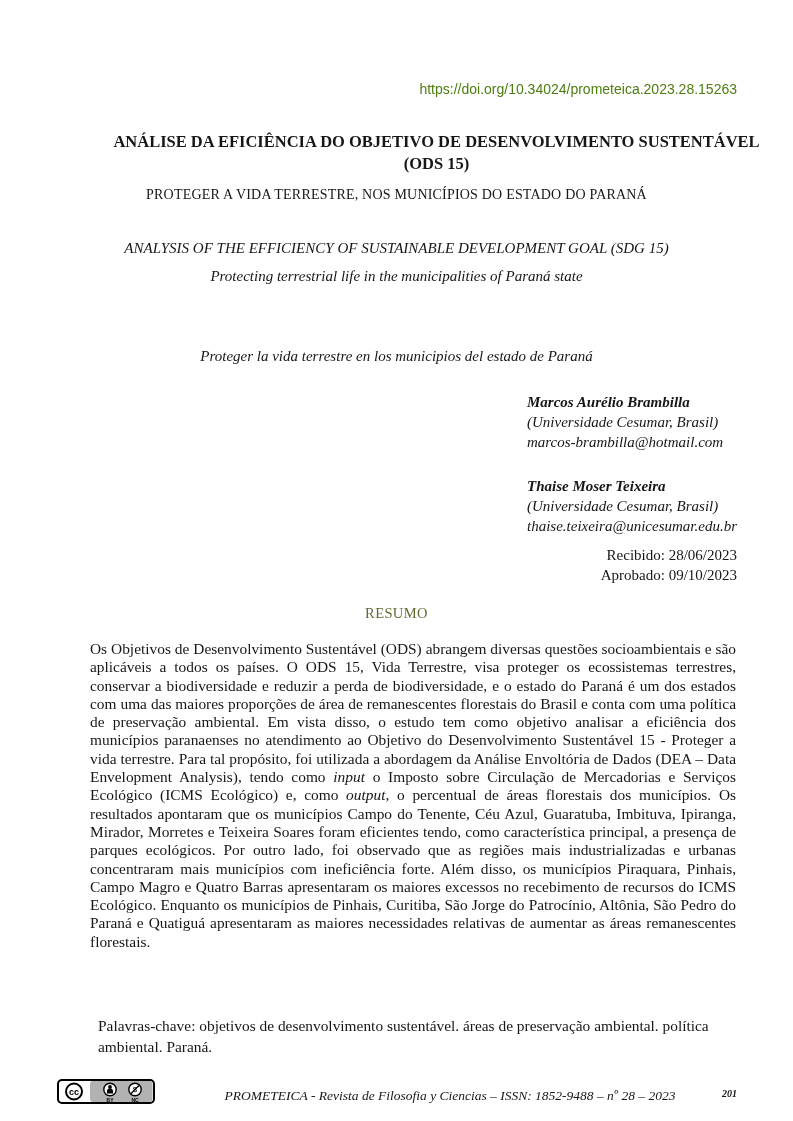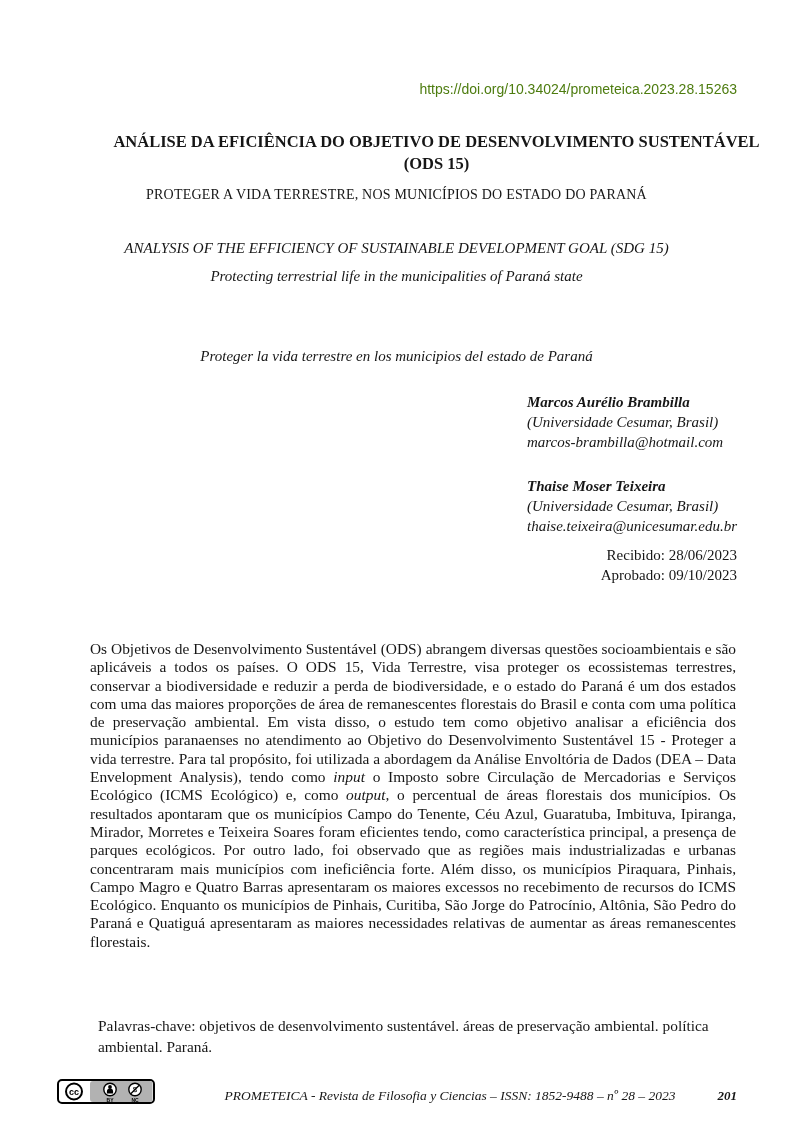--- a/index.html
+++ b/index.html
@@ -130,21 +130,21 @@
     text-align: center;
     font-size: 13.5px;
     font-weight: normal;
     font-style: italic;
     white-space: nowrap;
   }
   .footer-page {
     position: absolute;
     top: 1088px;
     right: 56px;
-    font-size: 13px;
+    font-size: 10px;
     font-weight: bold;
     font-style: italic;
   }
 </style>
 </head>
 <body>
 
 <div class="page">
 
   <div class="doi">https://doi.org/10.34024/prometeica.2023.28.15263</div>
@@ -168,20 +168,21 @@
       <div class="author-affiliation">(Universidade Cesumar, Brasil)</div>
       <div class="author-email">thaise.teixeira@unicesumar.edu.br</div>
     </div>
   </div>
 
   <div class="dates">
     <div>Recibido: 28/06/2023</div>
     <div>Aprobado: 09/10/2023</div>
   </div>
 
+  <div class="center-col resumo-heading" style="color: rgb(95, 106, 51);">RESUMO</div>
 
   <p class="abstract"><span>Os Objetivos de Desenvolvimento Sustentável (ODS) abrangem diversas questões socioambientais e são aplicáveis a todos os países. O ODS 15, Vida Terrestre, visa proteger os ecossistemas terrestres, conservar a biodiversidade e reduzir a perda de biodiversidade, e o estado do Paraná é um dos estados com uma das maiores proporções de área de remanescentes florestais do Brasil e conta com uma política de preservação ambiental. Em vista disso, o estudo tem como objetivo analisar a eficiência dos municípios paranaenses no atendimento ao Objetivo do Desenvolvimento Sustentável 15 - Proteger a vida terrestre. Para tal propósito, foi utilizada a abordagem da Análise Envoltória de Dados (DEA – Data Envelopment Analysis), tendo como </span><i>input</i><span> o Imposto sobre Circulação de Mercadorias e Serviços Ecológico (ICMS Ecológico) e, como </span><i>output,</i><span> o percentual de áreas florestais dos municípios. Os resultados apontaram que os municípios Campo do Tenente, Céu Azul, Guaratuba, Imbituva, Ipiranga, Mirador, Morretes e Teixeira Soares foram eficientes tendo, como característica principal, a presença de parques ecológicos. Por outro lado, foi observado que as regiões mais industrializadas e urbanas concentraram mais municípios com ineficiência forte. Além disso, os municípios Piraquara, Pinhais, Campo Magro e Quatro Barras apresentaram os maiores excessos no recebimento de recursos do ICMS Ecológico. Enquanto os municípios de Pinhais, Curitiba, São Jorge do Patrocínio, Altônia, São Pedro do Paraná e Quatiguá apresentaram as maiores necessidades relativas de aumentar as áreas remanescentes florestais.</span></p>
 
   <p class="keywords">Palavras-chave: objetivos de desenvolvimento sustentável. áreas de preservação ambiental. política ambiental. Paraná.</p>
 
   <svg class="cc-badge" viewBox="0 0 98 25" xmlns="http://www.w3.org/2000/svg">
     <rect x="1" y="1" width="96" height="23" rx="4" fill="#ffffff" stroke="#000000" stroke-width="2"></rect>
     <rect x="33" y="2" width="62.5" height="21" rx="3" fill="#b2b2b2"></rect>
     <g>
       <circle cx="17" cy="12.5" r="8" fill="none" stroke="#000000" stroke-width="2"></circle>

